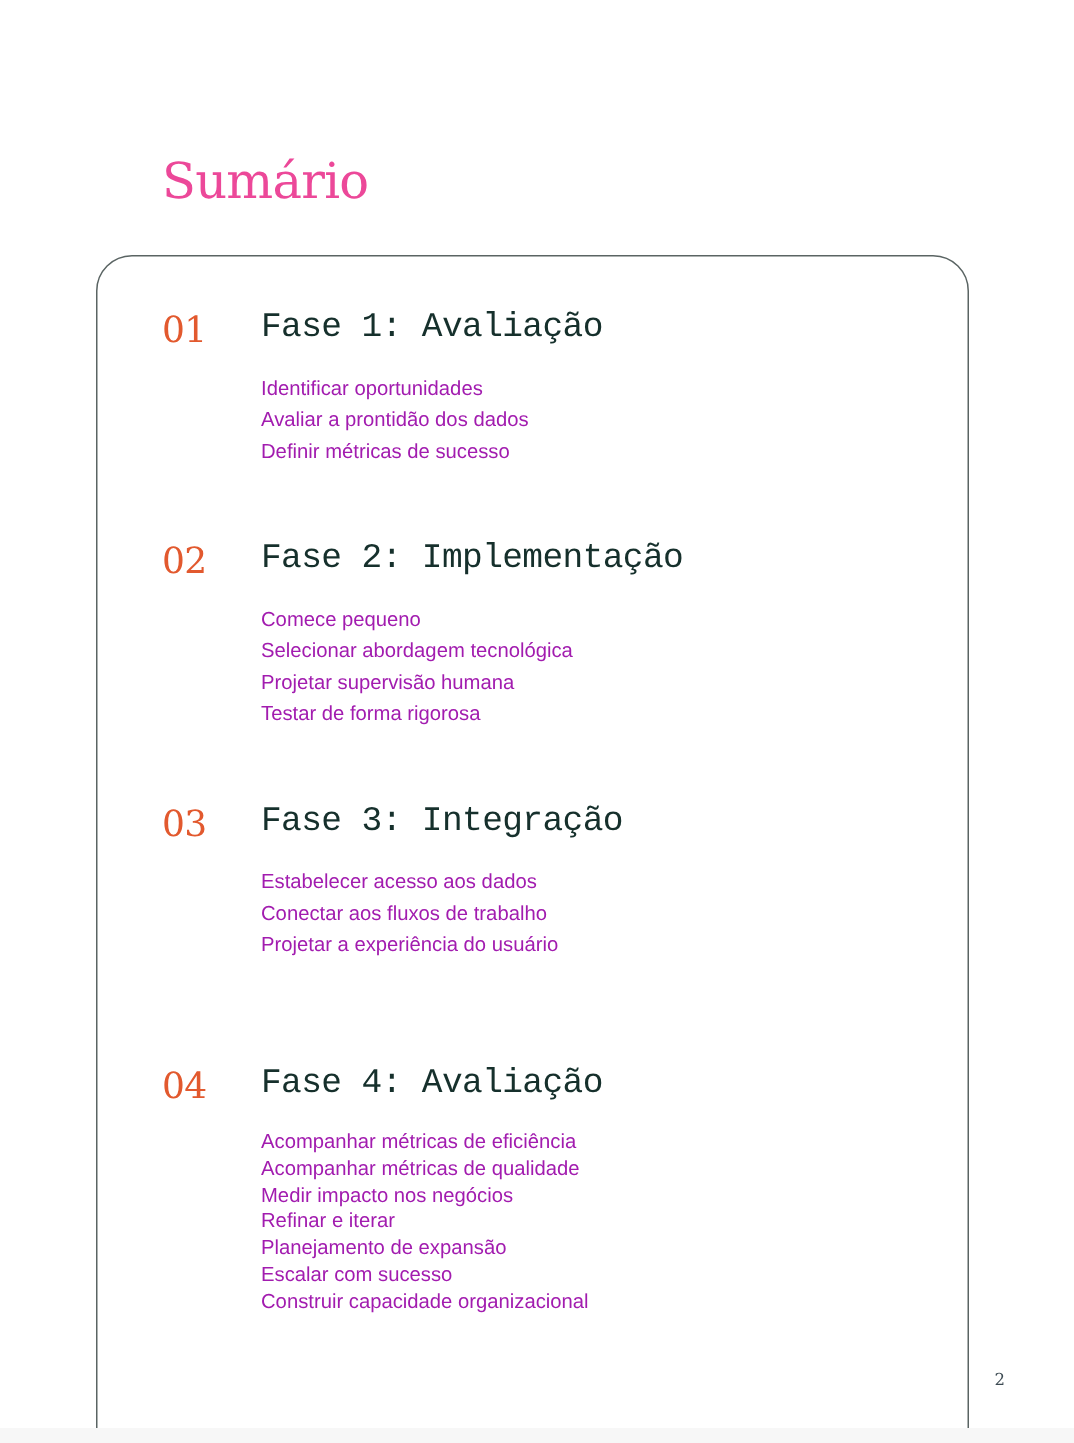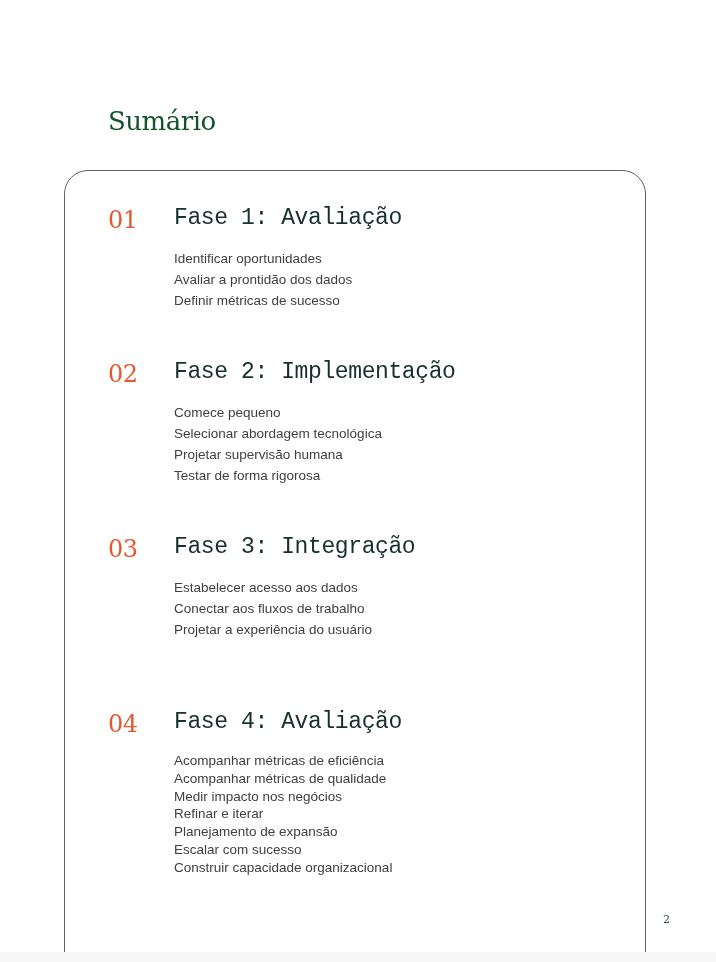--- a/index.html
+++ b/index.html
@@ -12,24 +12,24 @@
       height: 962px;
       position: relative;
       overflow: hidden;
     }
     .page-title {
       position: absolute;
       left: 108px;
       top: 98px;
       margin: 0;
       font-family: "DejaVu Serif", serif;
-      font-size: 26px;
+      font-size: 33px;
       font-weight: normal;
       letter-spacing: -0.5px;
-      color: #14532d;
+      color: #ec4899;
       line-height: 46px;
     }
     .toc-box {
       position: absolute;
       left: 64px;
       top: 170px;
       width: 582px;
       height: 820px;
       border: 1.3px solid #5a6463;
       border-radius: 24px;
@@ -67,21 +67,21 @@
       left: 66px;
       top: 43px;
       margin: 0;
       padding: 0;
       list-style: none;
       white-space: nowrap;
     }
     .phase-items li {
       font-family: "Liberation Sans", sans-serif;
       font-size: 13.5px;
-      color: #404040;
+      color: #a21caf;
       line-height: 21px;
     }
     .phase-items.tight li {
       line-height: 17.8px;
     }
     .page-number {
       position: absolute;
       left: 663px;
       top: 913px;
       font-family: "DejaVu Serif", serif;

